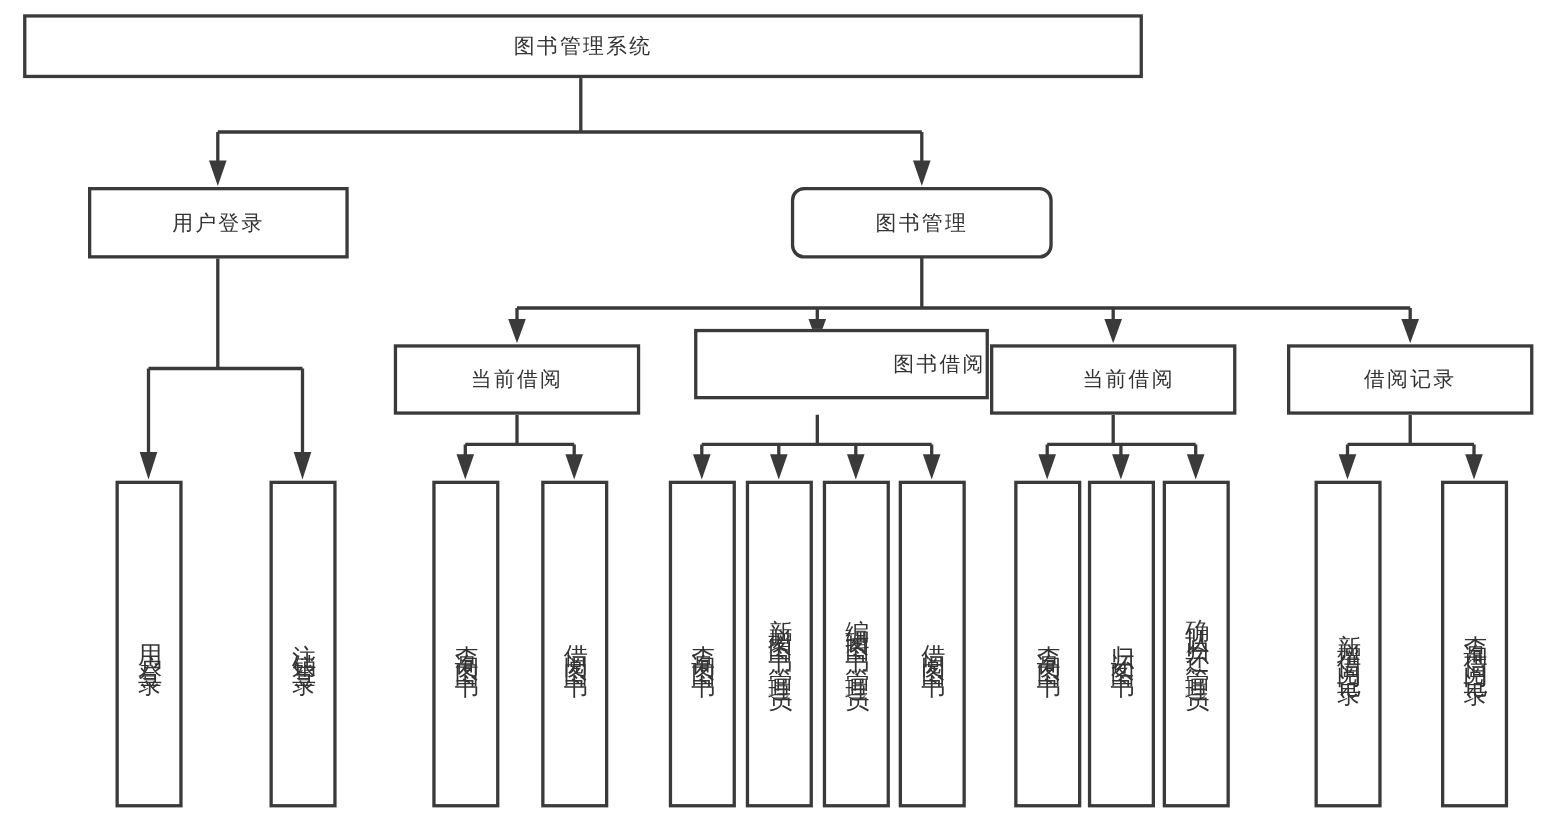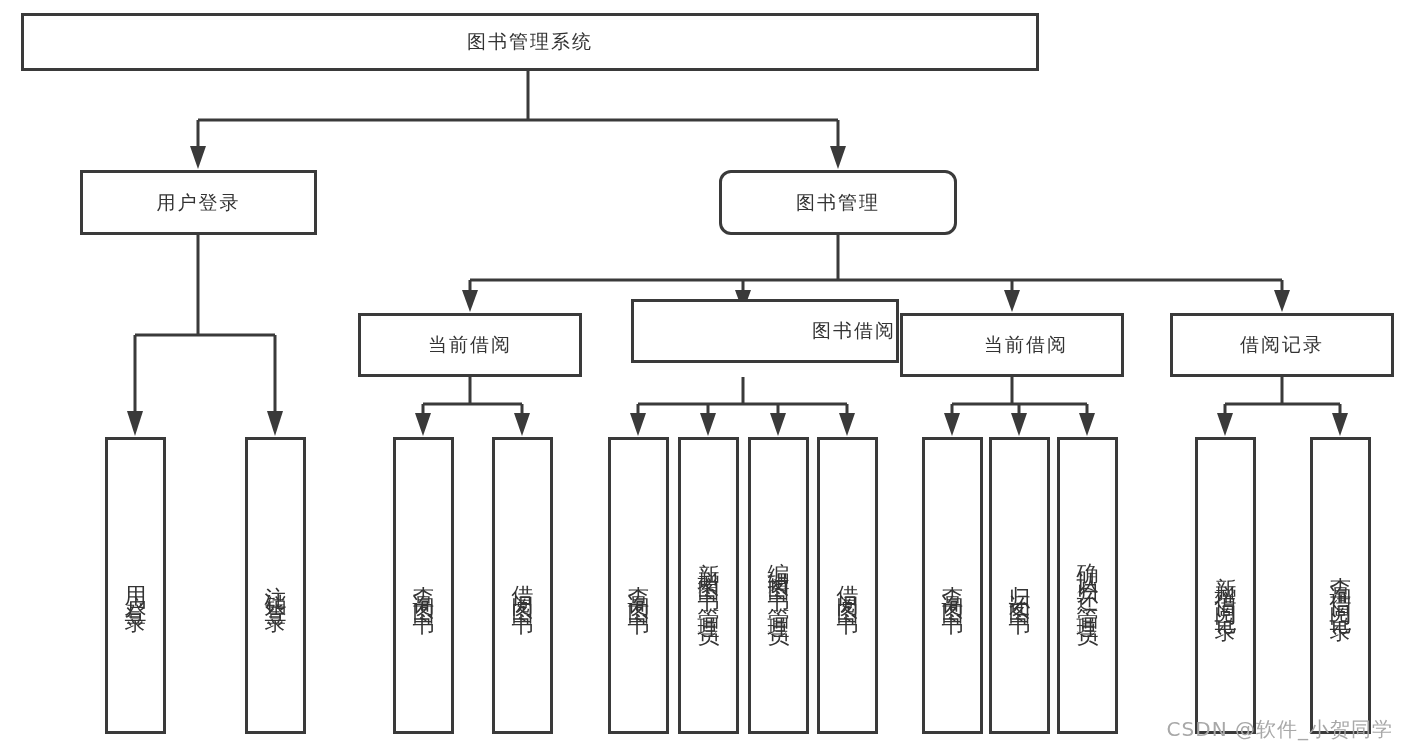--- a/index.html
+++ b/index.html
@@ -183,15 +183,14 @@
   <div class="box leaf f-11">
     <span class="v-label">确认归还（管理员）</span>
   </div>
   <div class="box leaf f-12">
     <span class="v-label">新增借阅记录</span>
   </div>
   <div class="box leaf f-13">
     <span class="v-label">查询借阅记录</span>
   </div>
 
-  <div class="watermark">CSDN @软件_小贺同学</div>
 
 </div>
 
 </body></html>

